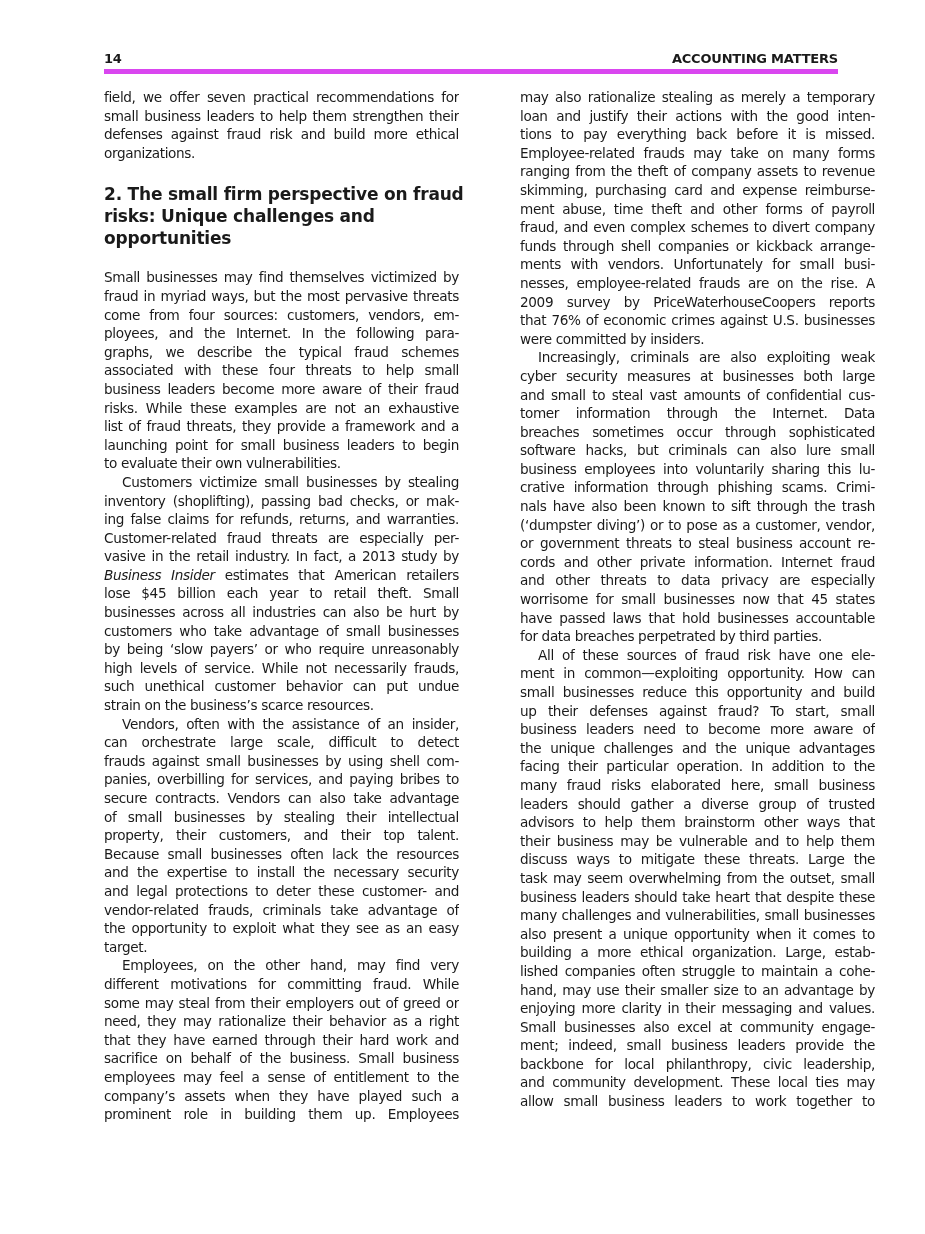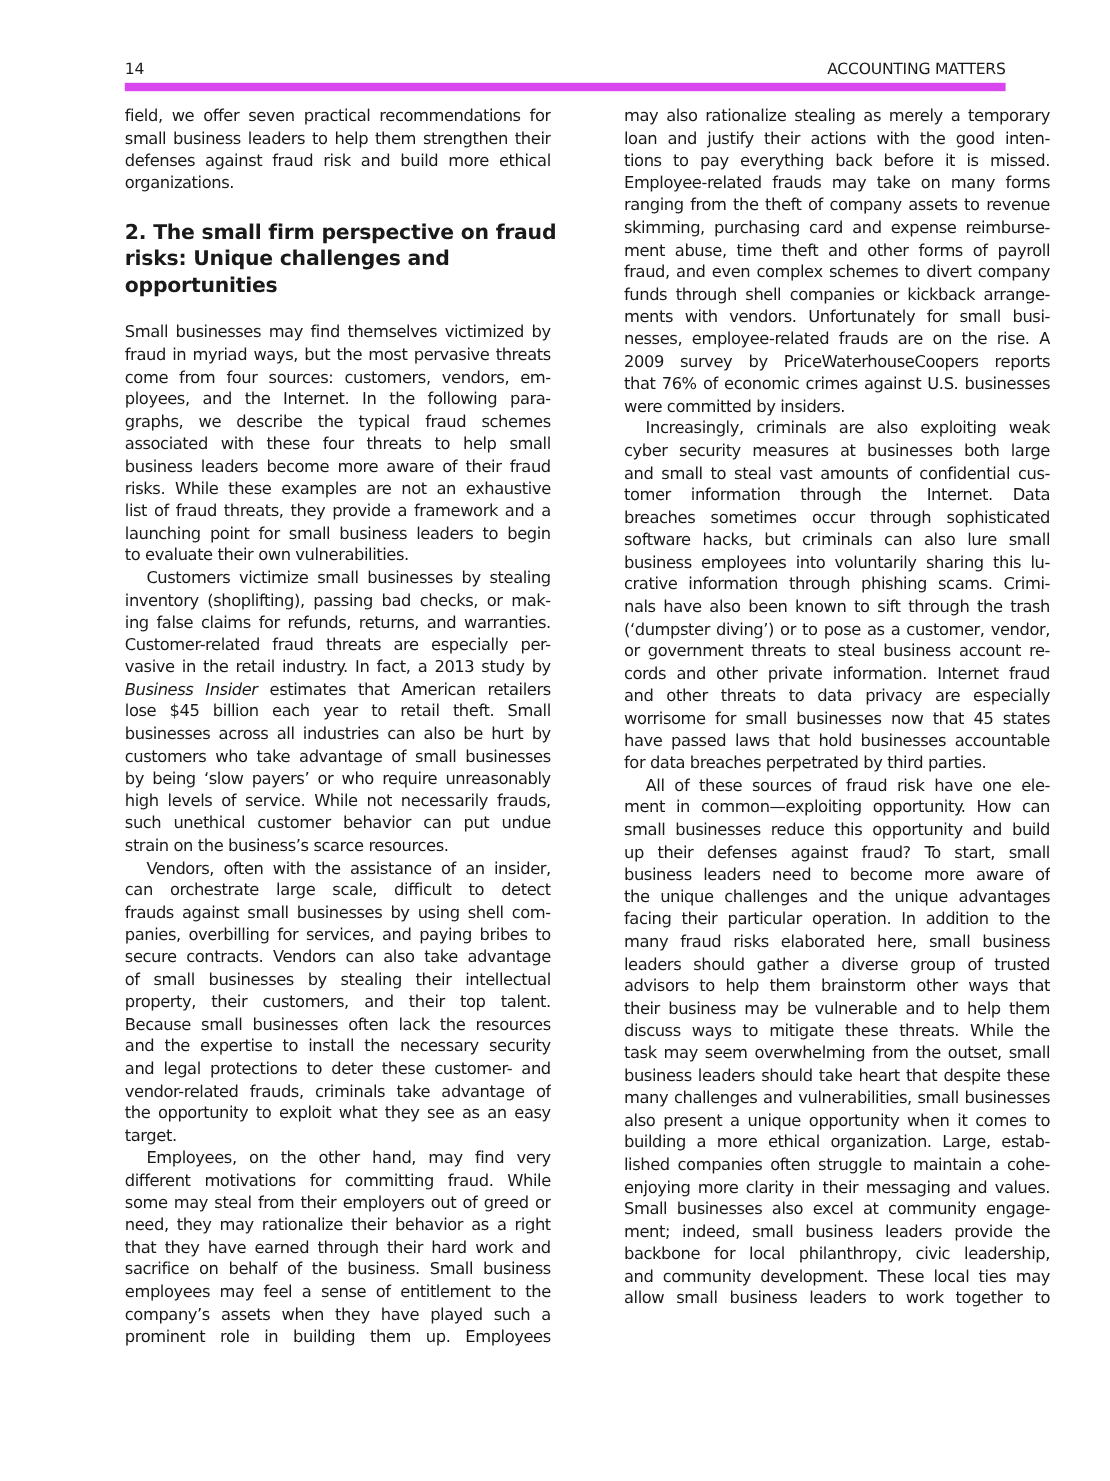--- a/index.html
+++ b/index.html
@@ -1,19 +1,19 @@
 <!DOCTYPE html>
 <html><head>
   <meta charset="utf-8">
   <style>
     html, body { margin: 0; padding: 0; background: #ffffff; }
     body { width: 925px; height: 1234px; position: relative; overflow: hidden;
       font-family: "DejaVu Sans", sans-serif; color: #1a1a1a; }
     .header { position: absolute; left: 104px; top: 51px; width: 734px; height: 18px;
-      border-bottom: 7px solid #d946ef; }
+      border-bottom: 5px solid #d946ef; font-weight: bold; }
     .header .pagenum { position: absolute; left: 0; top: 0; font-size: 13px; letter-spacing: -0.2px; }
     .header .journal { position: absolute; right: 0; top: 0; font-size: 13px; letter-spacing: -0.2px; }
     .col { position: absolute; top: 88px; width: 355px; }
     .col.left { left: 104px; }
     .col.right { left: 484px; margin-left: 36px; }
     .line { height: 18.6px; line-height: 18.6px; font-size: 13.6px; white-space: nowrap;
       text-align: justify; text-align-last: justify; letter-spacing: -0.35px; overflow: hidden; }
     .line.last { text-align-last: left; }
     .line.indent { text-indent: 18px; }
     .heading { font-weight: bold; font-size: 17px; line-height: 22px; letter-spacing: -0.2px;
@@ -144,27 +144,28 @@
     <div class="line">ment in common—exploiting opportunity. How can</div>
     <div class="line">small businesses reduce this opportunity and build</div>
     <div class="line">up their defenses against fraud? To start, small</div>
     <div class="line">business leaders need to become more aware of</div>
     <div class="line">the unique challenges and the unique advantages</div>
     <div class="line">facing their particular operation. In addition to the</div>
     <div class="line">many fraud risks elaborated here, small business</div>
     <div class="line">leaders should gather a diverse group of trusted</div>
     <div class="line">advisors to help them brainstorm other ways that</div>
     <div class="line">their business may be vulnerable and to help them</div>
-    <div class="line">discuss ways to mitigate these threats. While the</div>
+    <div class="line">discuss ways to mitigate these threats. Large the</div>
     <div class="line">task may seem overwhelming from the outset, small</div>
     <div class="line">business leaders should take heart that despite these</div>
     <div class="line">many challenges and vulnerabilities, small businesses</div>
     <div class="line">also present a unique opportunity when it comes to</div>
     <div class="line">building a more ethical organization. Large, estab-</div>
     <div class="line">lished companies often struggle to maintain a cohe-</div>
+    <div class="line">hand, may use their smaller size to an advantage by</div>
     <div class="line">enjoying more clarity in their messaging and values.</div>
     <div class="line">Small businesses also excel at community engage-</div>
     <div class="line">ment; indeed, small business leaders provide the</div>
     <div class="line">backbone for local philanthropy, civic leadership,</div>
     <div class="line">and community development. These local ties may</div>
     <div class="line">allow small business leaders to work together to</div>
   </div>
 </div>
 
 </body></html>

